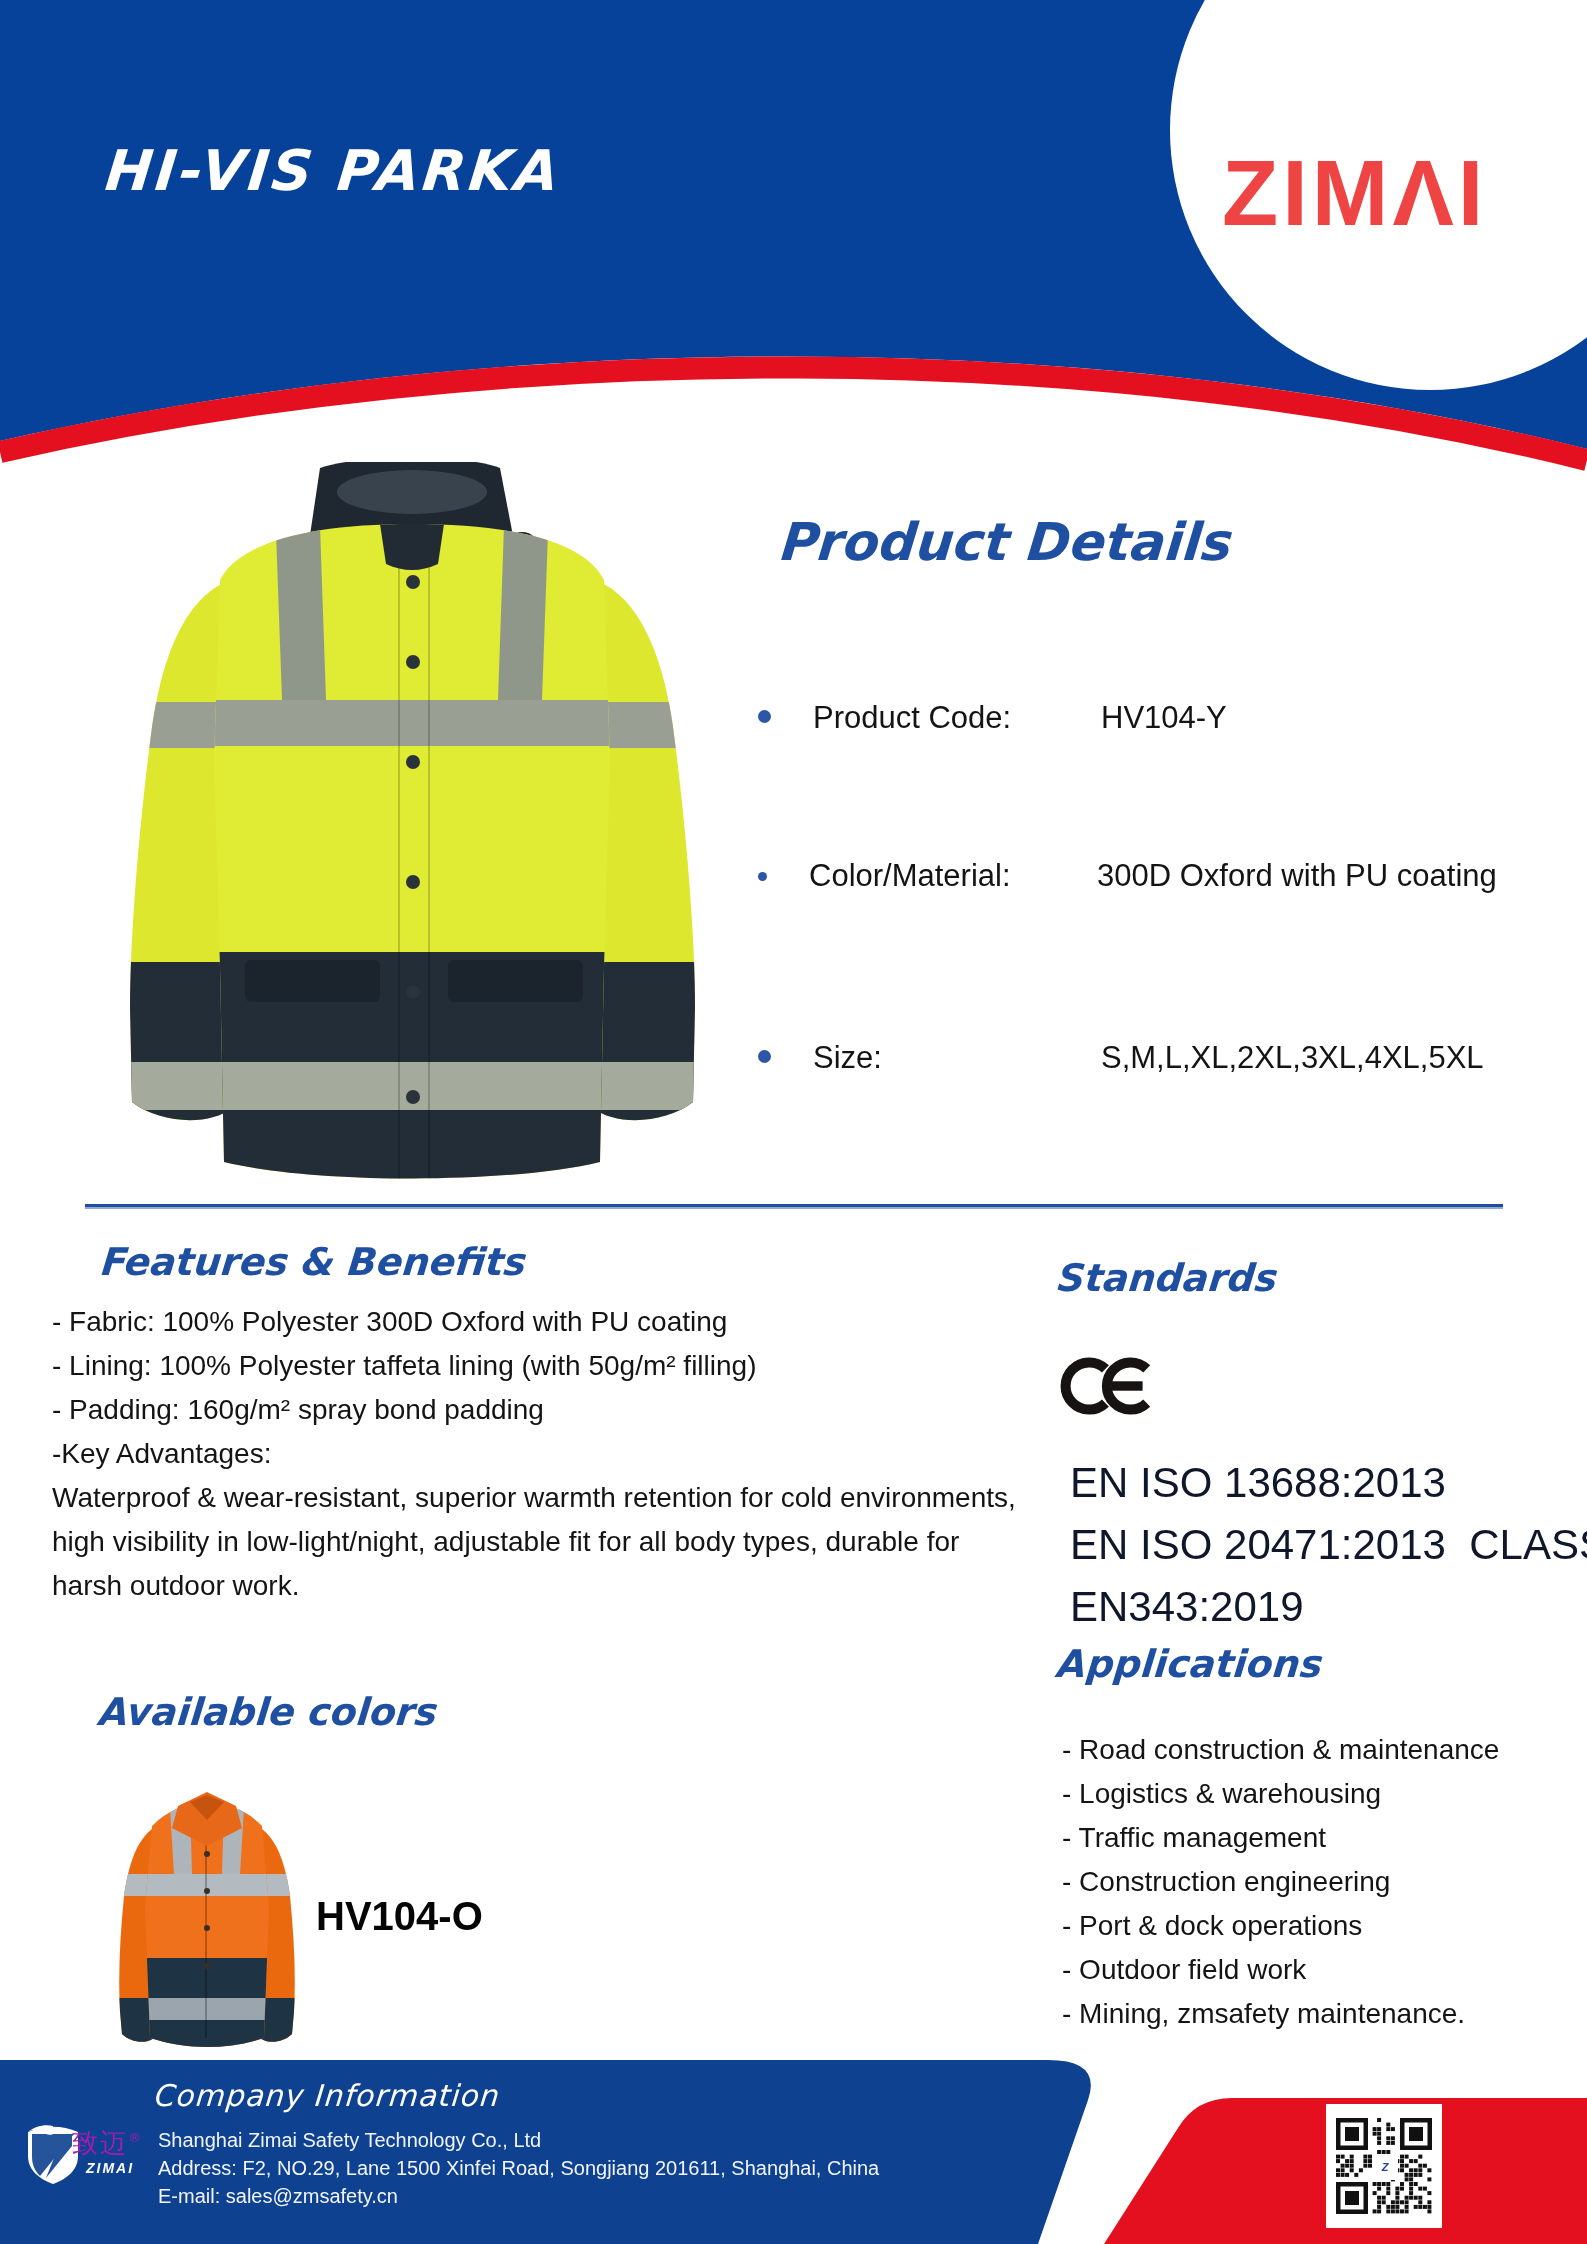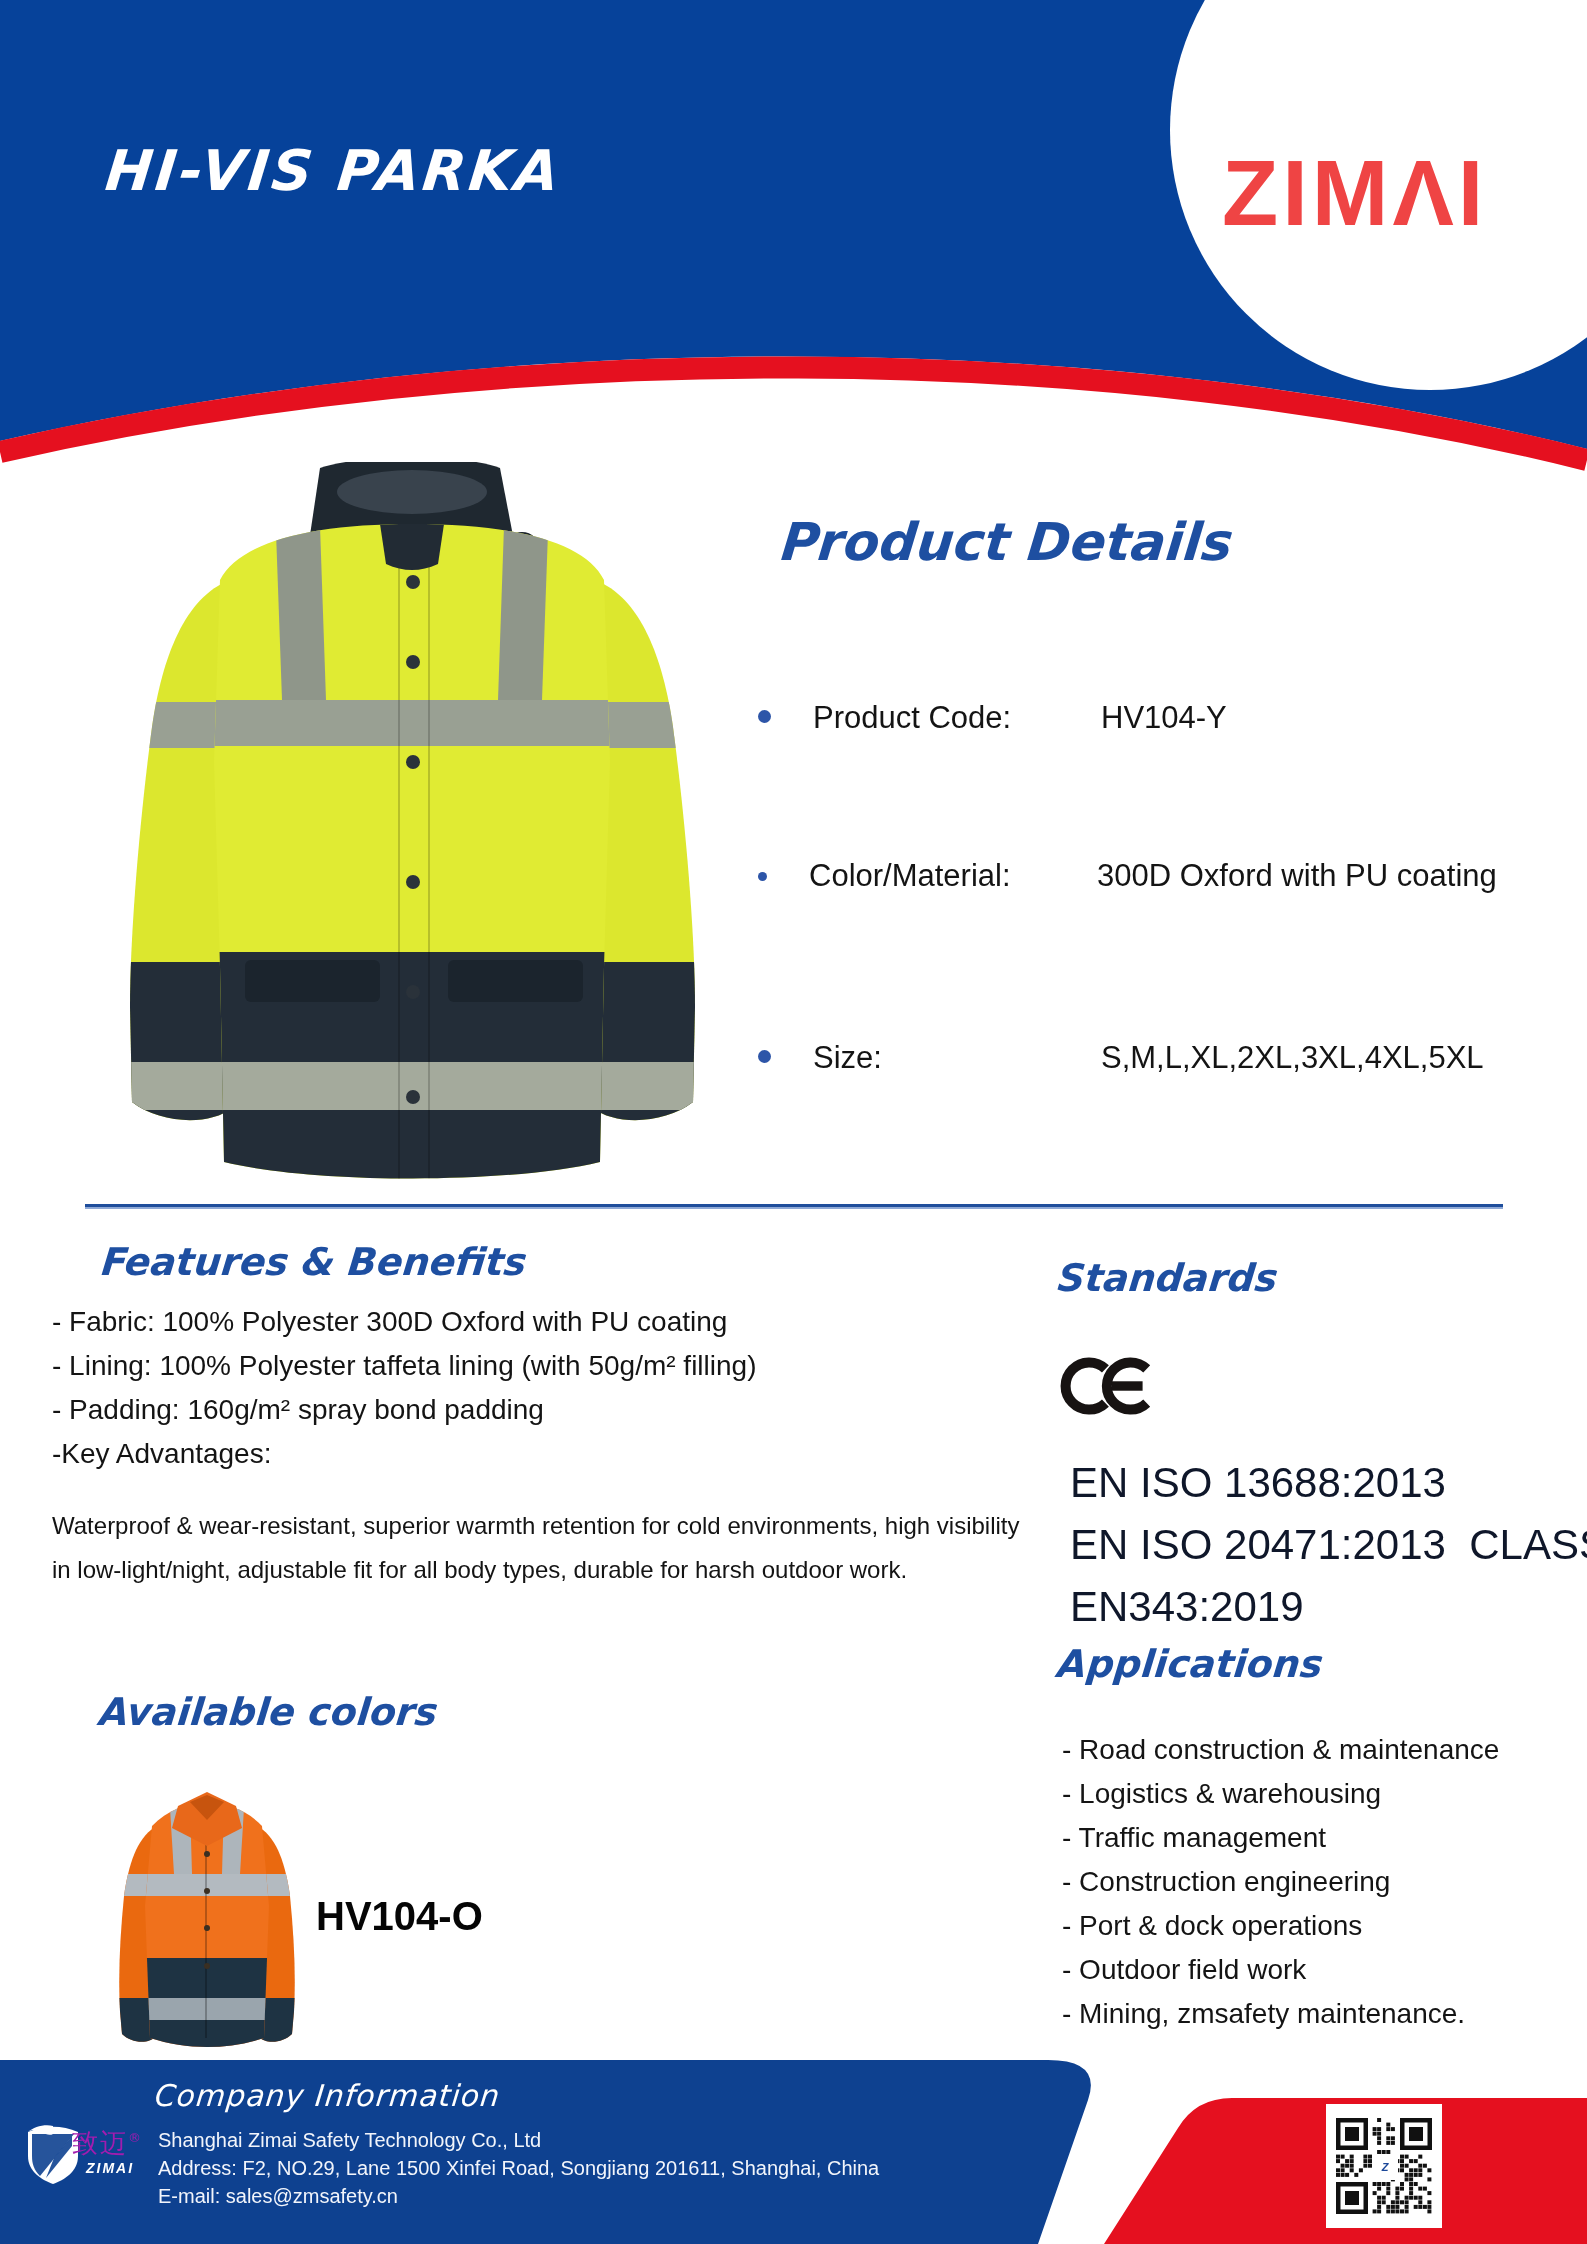--- a/index.html
+++ b/index.html
@@ -56,21 +56,21 @@
   #row-material{top:858px;}
   #row-size{top:1040px;}
   
   .divider{
     position:absolute;left:85px;top:1204px;width:1418px;height:5px;
     background:linear-gradient(to bottom,#1f4e9c 55%,#8fa9d6 55%);
   }
   
   .features-list{position:absolute;left:52px;top:1300px;width:968px;}
   .f-item{font-size:28px;line-height:44px;color:var(--ink);}
-  .f-para{font-size:24px;line-height:44px;color:var(--ink);margin-top:28px;}
+  .f-para{font-size:28px;line-height:44px;color:var(--ink);}
   
   .ce-svg{position:absolute;left:1060px;top:1336px;}
   .std-list{position:absolute;left:1070px;top:1452px;}
   .std-line{font-size:42px;font-weight:normal;line-height:62px;white-space:pre;color:#0f172a;}
   
   .app-list{position:absolute;left:1062px;top:1728px;}
   .app-item{font-size:28px;line-height:44px;color:var(--ink);white-space:nowrap;}
   
   .variant-code{
     position:absolute;left:316px;top:1894px;font-size:40px;font-weight:bold;color:#050505;

